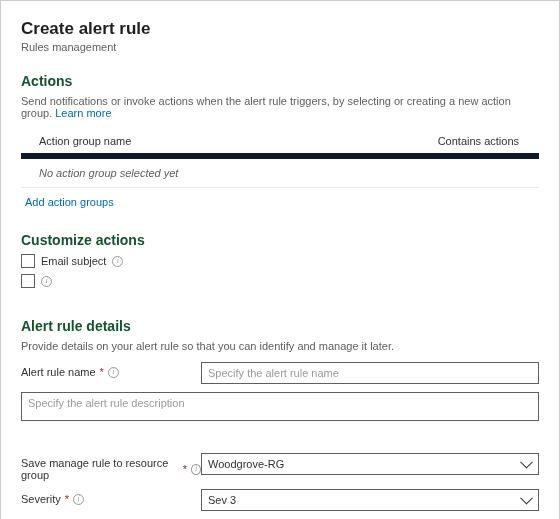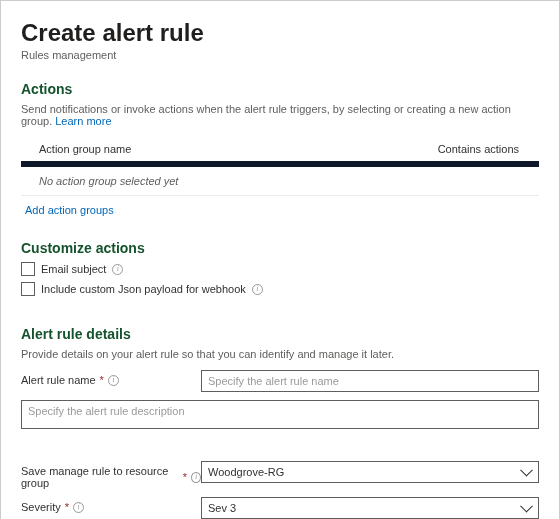--- a/index.html
+++ b/index.html
@@ -7,21 +7,21 @@
     margin: 0;
     font-family: "Segoe UI", Arial, sans-serif;
     font-size: 12px;
     color: #323130;
     background: #fff;
     padding: 18px 20px;
     width: 560px;
     border: 1px solid #ccc;
   }
   h1.page-title {
-    font-size: 24px;
+    font-size: 17px;
     font-weight: 600;
     margin: 0 0 2px 0;
     color: #201f1e;
   }
   .subtitle {
     font-size: 11px;
     color: #605e5c;
     margin-bottom: 20px;
   }
   h2.section {
@@ -174,21 +174,20 @@
 
 
 <h2 class="section">Customize actions</h2>
 <div class="chk-row">
   <span class="chk"></span>
   <span>Email subject</span>
   <span class="info-ico"></span>
 </div>
 <div class="chk-row">
   <span class="chk"></span>
-  <span>Include custom Json payload for webhook</span>
   <span class="info-ico"></span>
 </div>
 
 <div class="section-gap"></div>
 
 
 <h2 class="section">Alert rule details</h2>
 <div class="desc">Provide details on your alert rule so that you can identify and manage it later.</div>
 
 <div class="form-row">

